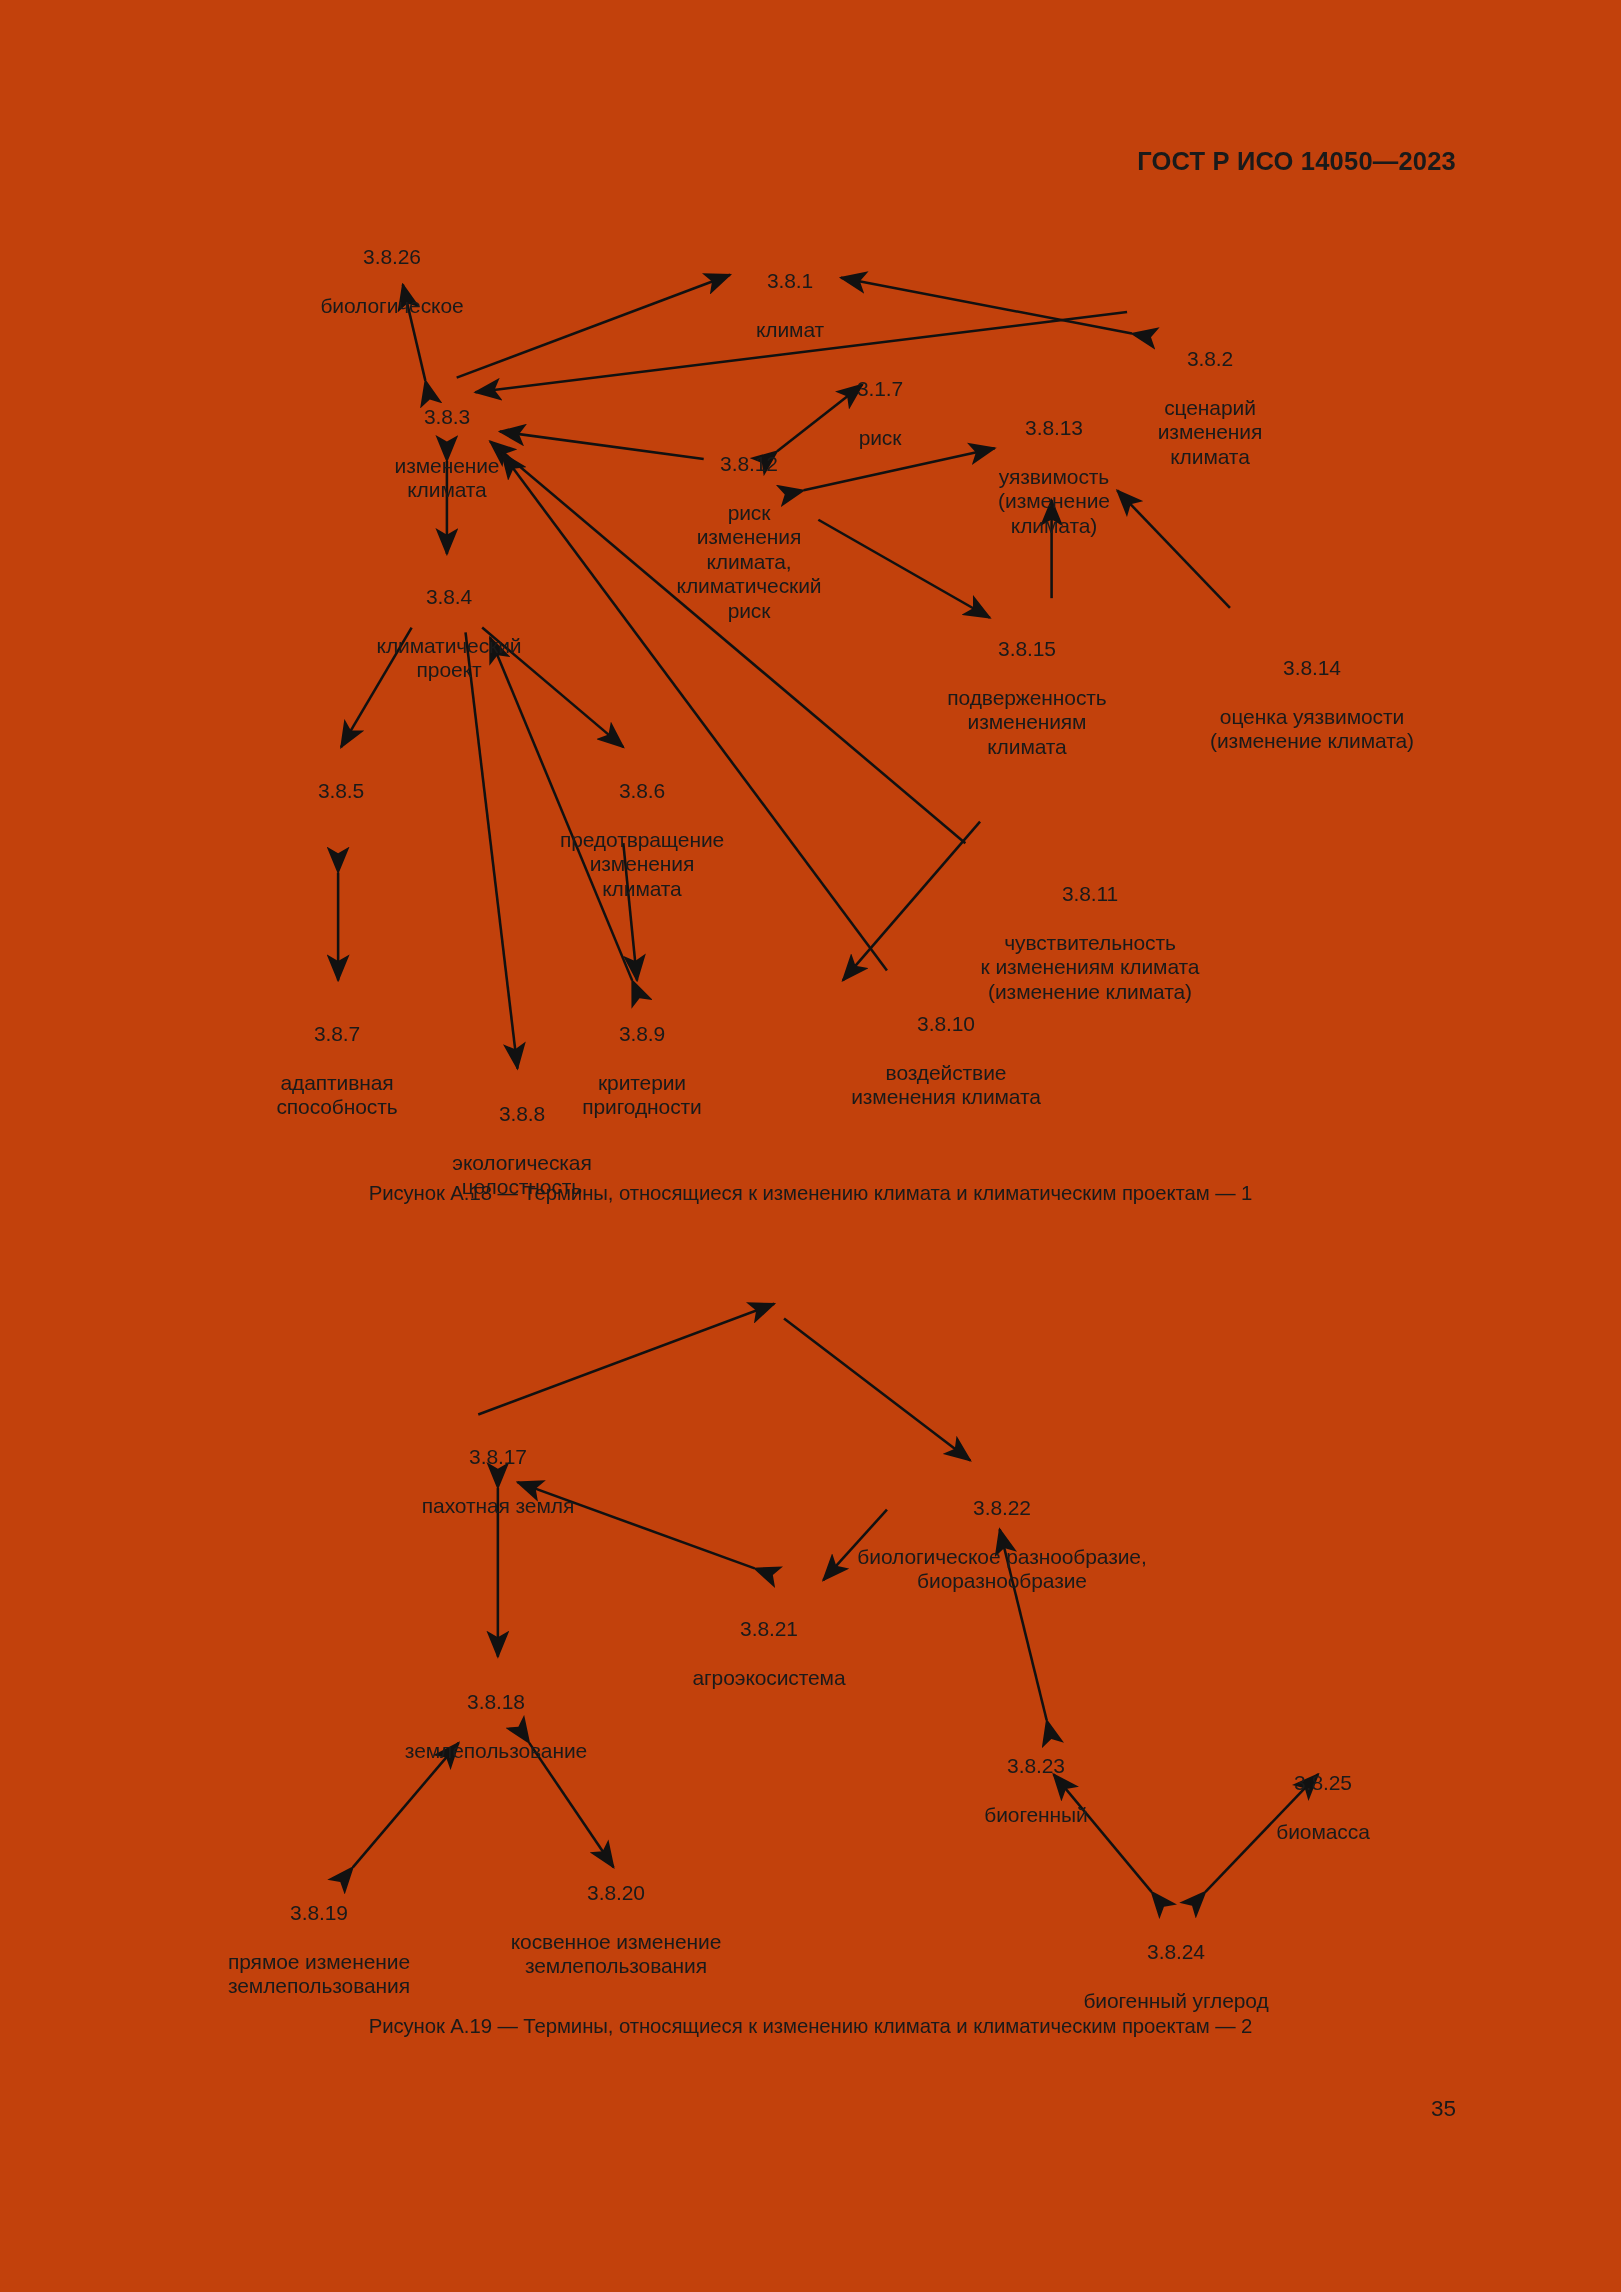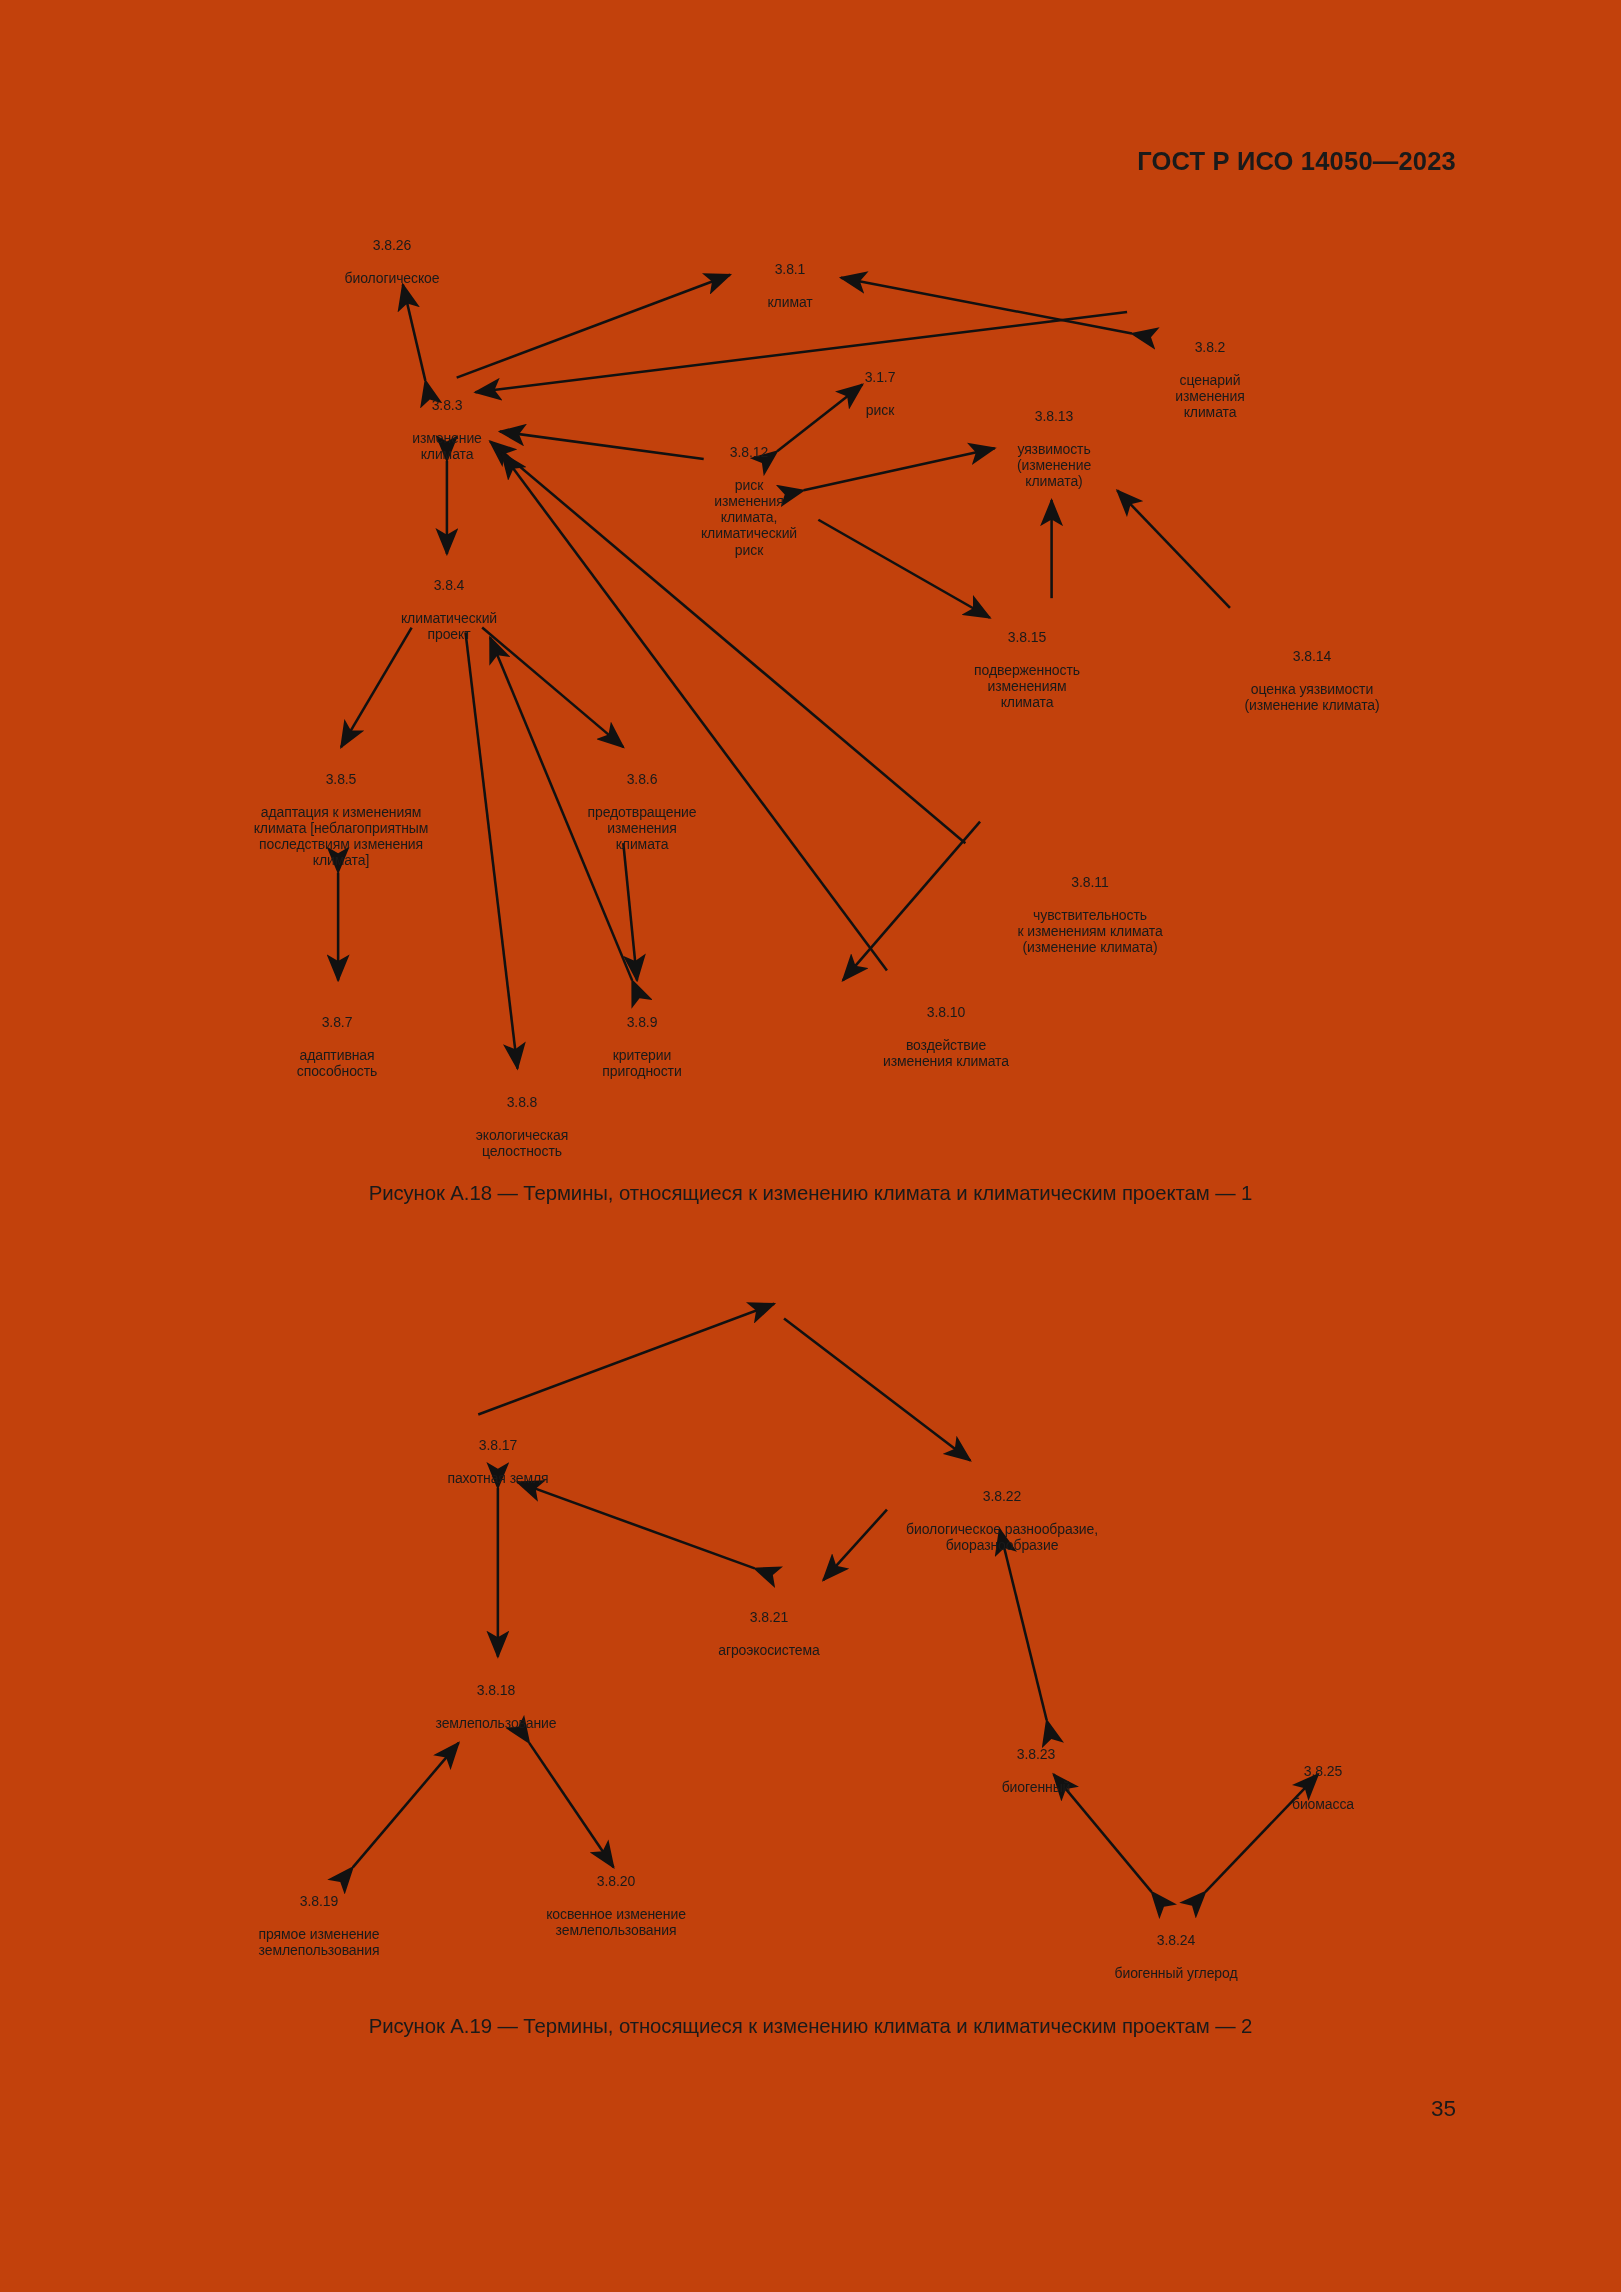--- a/index.html
+++ b/index.html
@@ -49,21 +49,21 @@
     position: absolute;
     left: 0;
     top: 0;
     width: 1621px;
     height: 2293px;
     pointer-events: none;
   }
   .node {
     position: absolute;
     text-align: center;
-    font-size: 14px;
+    font-size: 21px;
     line-height: 1.16;
     white-space: pre-line;
     transform: translate(-50%, 0);
     letter-spacing: -0.1px;
   }
   .node .id { display: block; }
   .node .lbl { display: block; }
 </style>
 </head>
 <body>
@@ -183,24 +183,20 @@
   </div>
 
   <div class="node" style="left:1312px; top:632px;">
     <span class="id">3.8.14</span>
     <span class="lbl">оценка уязвимости
 (изменение климата)</span>
   </div>
 
   <div class="node" style="left:341px; top:755px;">
     <span class="id">3.8.5</span>
-    <span class="lbl">адаптация к изменениям
-климата [неблагоприятным
-последствиям изменения
-климата]</span>
   </div>
 
   <div class="node" style="left:642px; top:755px;">
     <span class="id">3.8.6</span>
     <span class="lbl">предотвращение
 изменения
 климата</span>
   </div>
 
   <div class="node" style="left:1090px; top:858px;">

